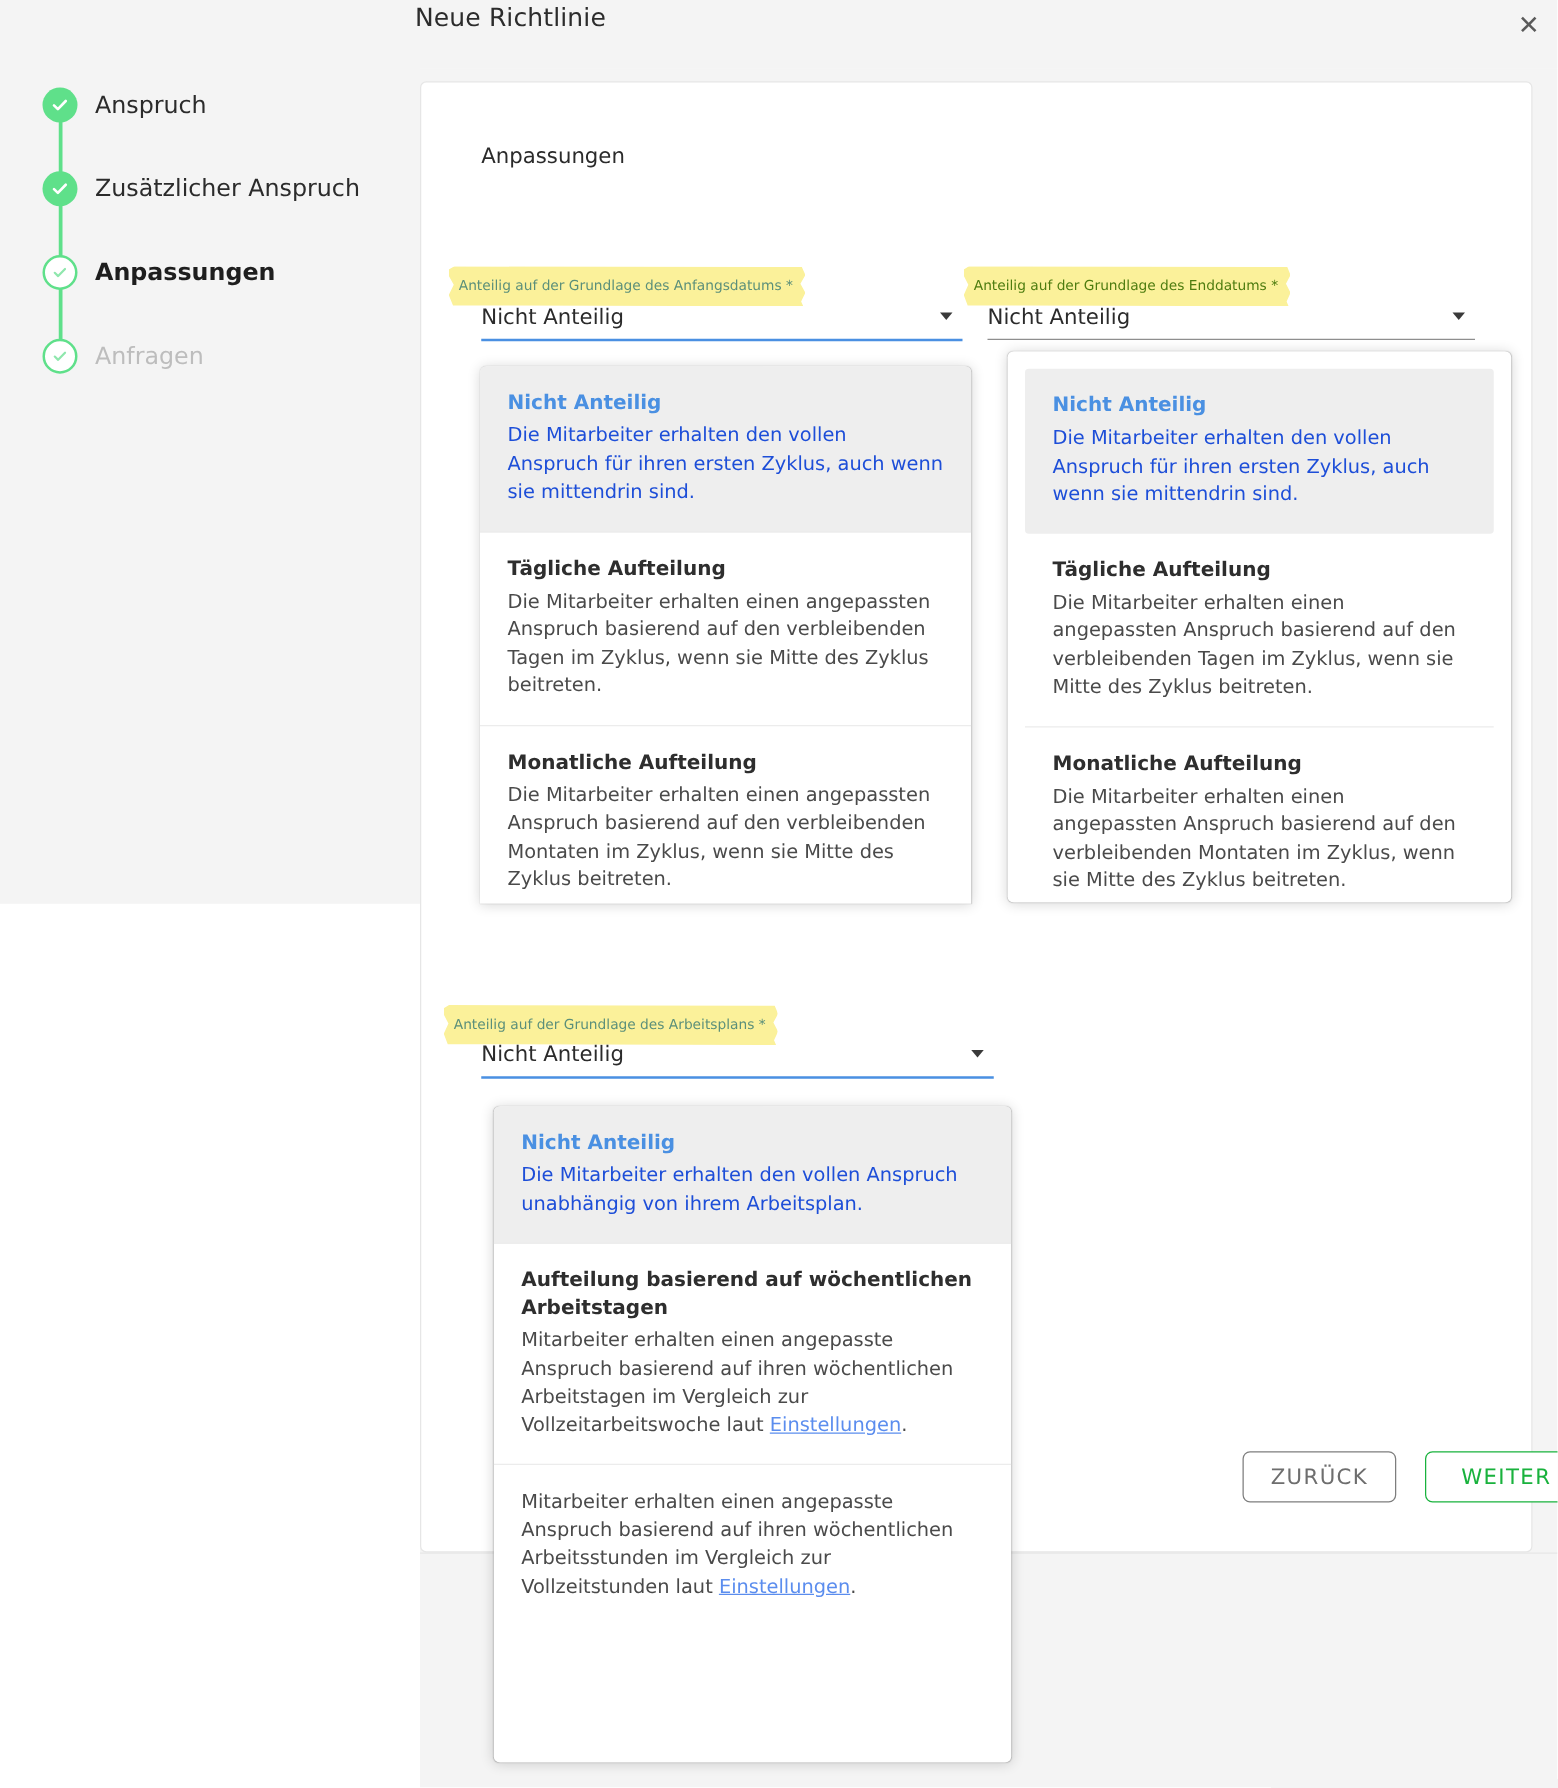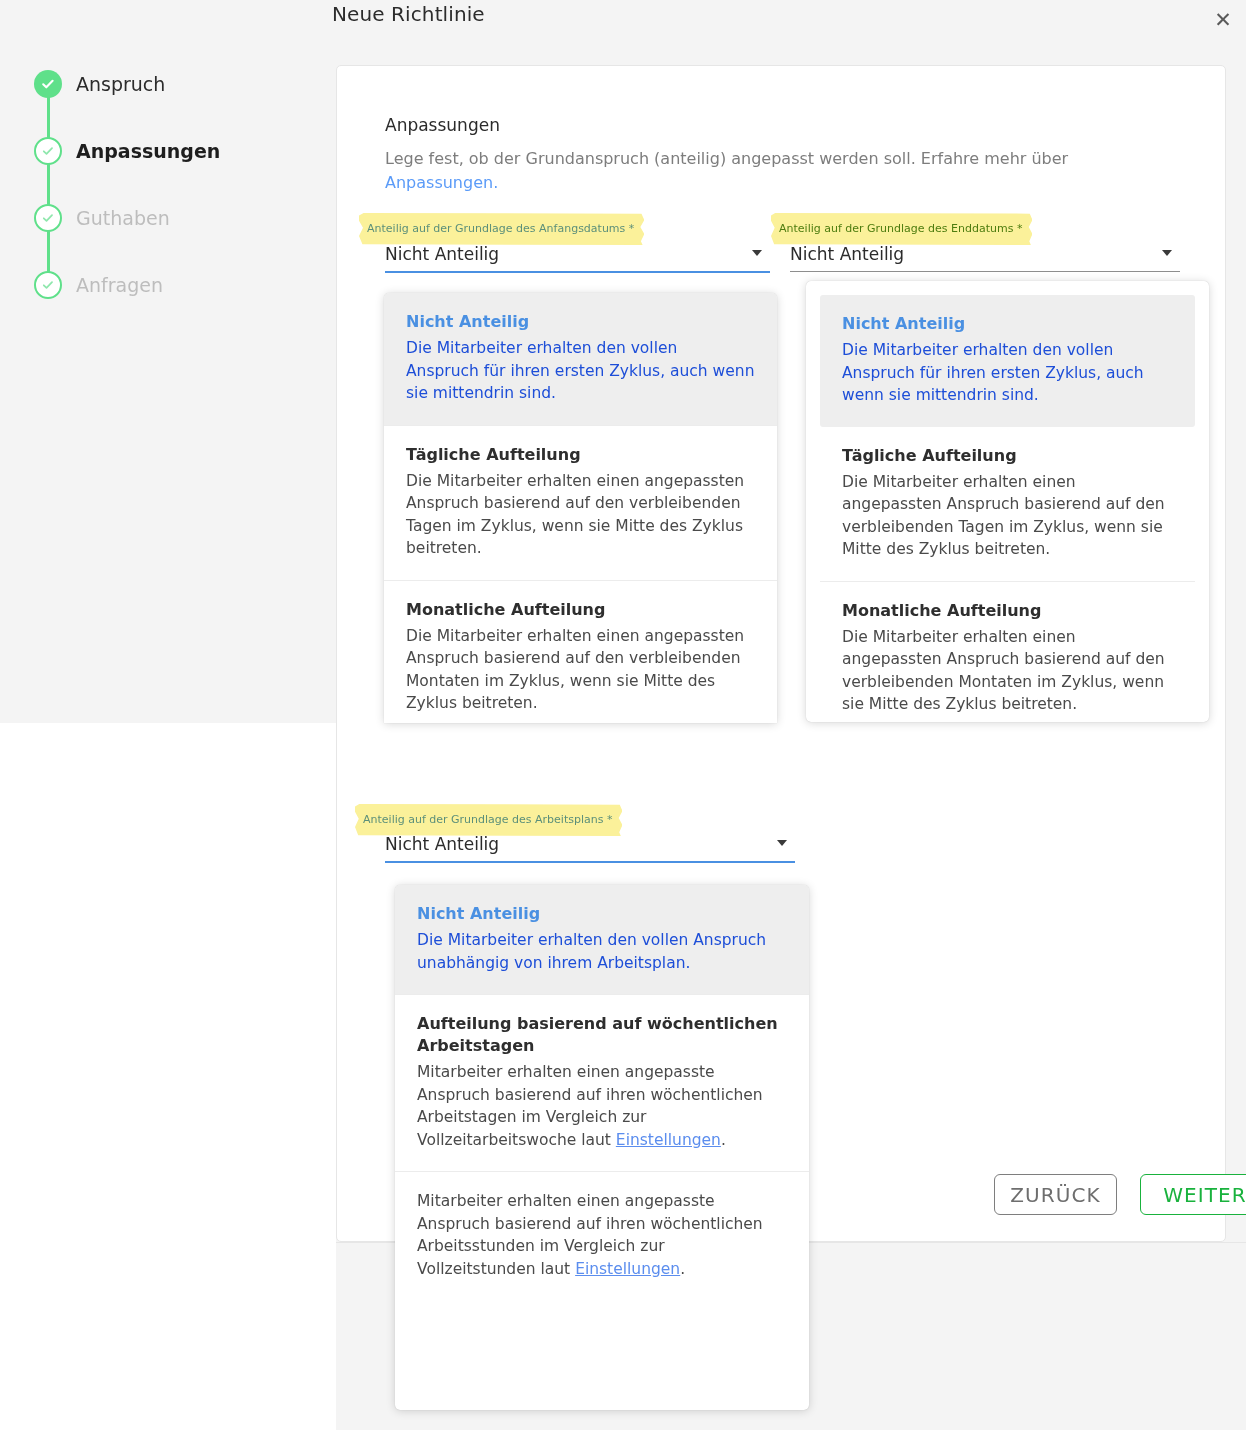--- a/index.html
+++ b/index.html
@@ -204,25 +204,24 @@
   }
 
   
   .btn {
     position: absolute;
     box-sizing: border-box;
     height: 41px;
     border-radius: 6px;
     background: #ffffff;
     display: flex; align-items: center; justify-content: center;
-    font-size: 20px;
+    font-size: 17px;
     letter-spacing: 1.1px;
     cursor: pointer;
     font-family: "DejaVu Sans", "Liberation Sans", sans-serif;
-    margin-top: 13px;
   }
   .btn-back {
     left: 657px; top: 1095px;
     width: 123px;
     border: 1.3px solid #7e7e7e;
     color: #6e6e6e;
   }
   .btn-next {
     left: 803px; top: 1095px;
     width: 130px;
@@ -252,60 +251,57 @@
   <div class="step done">
     <div class="rail"></div>
     <div class="bullet">
       <svg width="16" height="16" viewBox="0 0 16 16">
           <path d="M3.2 8.3 L6.3 11.3 L12.6 4.8" fill="none" stroke="#ffffff" stroke-width="2.1" stroke-linecap="round" stroke-linejoin="round"></path>
         </svg>
     </div>
     <div class="step-label">Anspruch</div>
   </div>
 
+  <div class="step done">
+    <div class="rail"></div>
+    <div class="bullet">
+      <svg width="16" height="16" viewBox="0 0 16 16">
+          <path d="M3.2 8.3 L6.3 11.3 L12.6 4.8" fill="none" stroke="#ffffff" stroke-width="2.1" stroke-linecap="round" stroke-linejoin="round"></path>
+        </svg>
+    </div>
+    <div class="step-label">Zusätzlicher Anspruch</div>
+  </div>
 
   <div class="step open current">
     <div class="rail"></div>
     <div class="bullet">
       <svg width="14" height="14" viewBox="0 0 16 16">
           <path d="M3.2 8.3 L6.3 11.3 L12.6 4.8" fill="none" stroke="#8fe7ad" stroke-width="2" stroke-linecap="round" stroke-linejoin="round"></path>
         </svg>
     </div>
     <div class="step-label">Anpassungen</div>
   </div>
 
+
   <div class="step open muted">
-    <div class="rail"></div>
+
     <div class="bullet">
       <svg width="14" height="14" viewBox="0 0 16 16">
           <path d="M3.2 8.3 L6.3 11.3 L12.6 4.8" fill="none" stroke="#8fe7ad" stroke-width="2" stroke-linecap="round" stroke-linejoin="round"></path>
         </svg>
     </div>
-    <div class="step-label">Guthaben</div>
-  </div>
-
-  <div class="step open muted">
-
-    <div class="bullet">
-      <svg width="14" height="14" viewBox="0 0 16 16">
-          <path d="M3.2 8.3 L6.3 11.3 L12.6 4.8" fill="none" stroke="#8fe7ad" stroke-width="2" stroke-linecap="round" stroke-linejoin="round"></path>
-        </svg>
-    </div>
     <div class="step-label">Anfragen</div>
   </div>
 
 </div>
 
 <div class="card">
   <div class="card-inner">
 
     <div class="section-title">Anpassungen</div>
-    <div class="section-desc">
-      <span>Lege fest, ob der Grundanspruch (anteilig) angepasst werden soll. Erfahre mehr über </span><span class="link">Anpassungen.</span>
-    </div>
 
     <div class="hl-label hl-green" style="left:22px; top:147px;">Anteilig auf der Grundlage des Anfangsdatums *</div>
     <div class="select-field sel-underline-active" style="left:48px; top:178px; width:385px;">
       <div class="sel-value">Nicht Anteilig</div>
       <div class="caret"></div>
     </div>
 
     <div class="hl-label hl-grey" style="left:434px; top:147px;">Anteilig auf der Grundlage des Enddatums *</div>
     <div class="select-field sel-underline-plain" style="left:453px; top:178px; width:390px;">
       <div class="sel-value">Nicht Anteilig</div>

